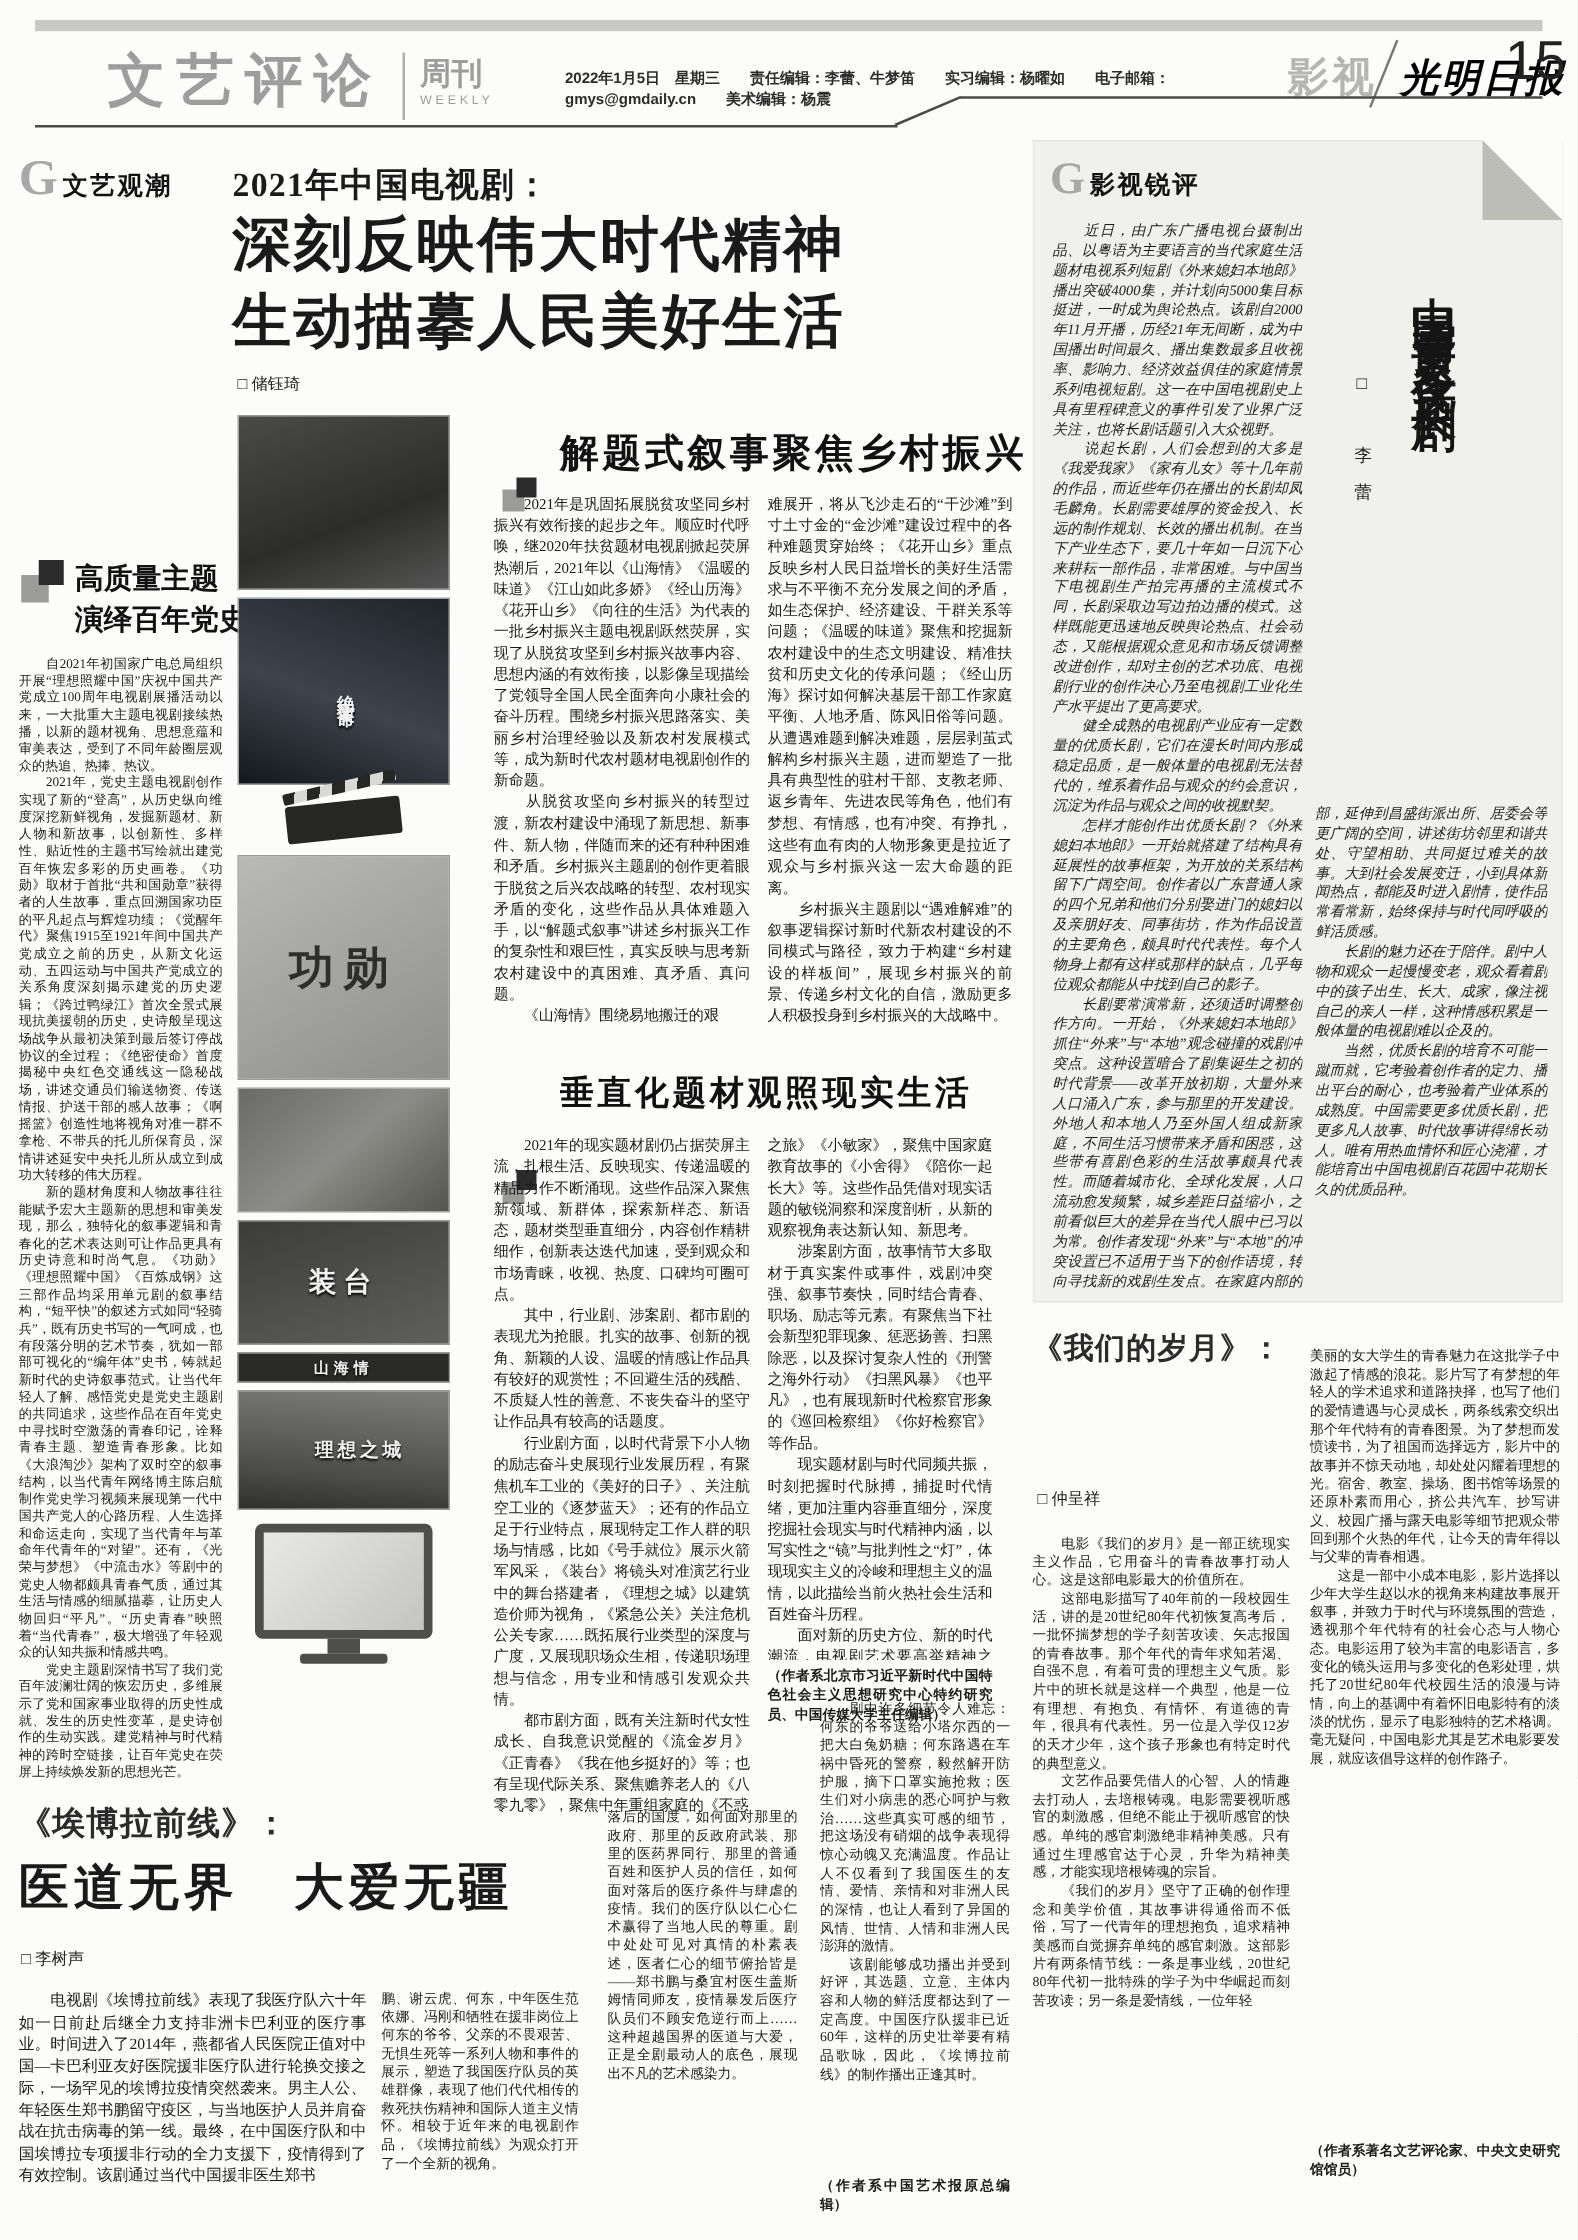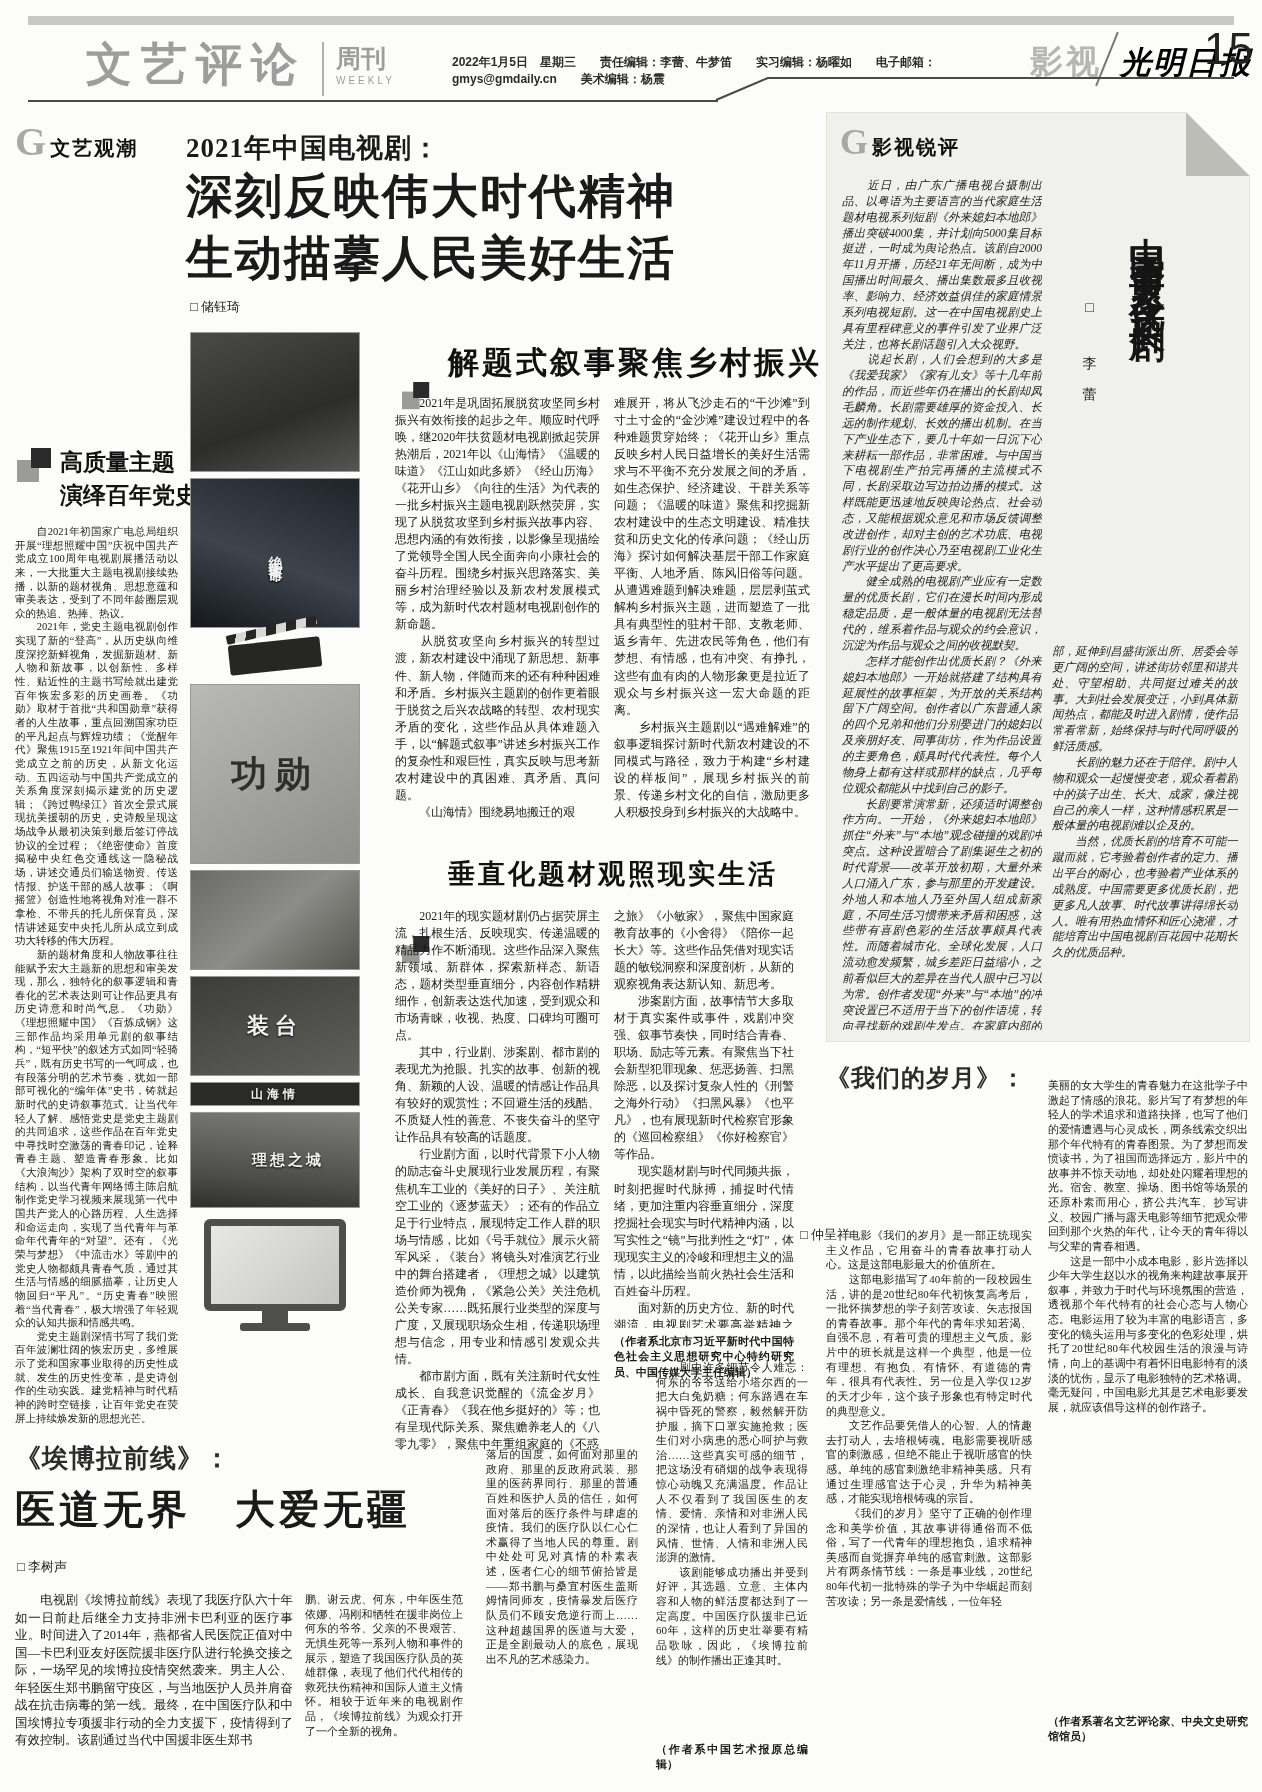--- a/index.html
+++ b/index.html
@@ -187,21 +187,21 @@
 　　怎样才能创作出优质长剧？《外来媳妇本地郎》一开始就搭建了结构具有延展性的故事框架，为开放的关系结构留下广阔空间。创作者以广东普通人家的四个兄弟和他们分别娶进门的媳妇以及亲朋好友、同事街坊，作为作品设置的主要角色，颇具时代代表性。每个人物身上都有这样或那样的缺点，几乎每位观众都能从中找到自己的影子。
 　　长剧要常演常新，还须适时调整创作方向。一开始，《外来媳妇本地郎》抓住“外来”与“本地”观念碰撞的戏剧冲突点。这种设置暗合了剧集诞生之初的时代背景——改革开放初期，大量外来人口涌入广东，参与那里的开发建设。外地人和本地人乃至外国人组成新家庭，不同生活习惯带来矛盾和困惑，这些带有喜剧色彩的生活故事颇具代表性。而随着城市化、全球化发展，人口流动愈发频繁，城乡差距日益缩小，之前看似巨大的差异在当代人眼中已习以为常。创作者发现“外来”与“本地”的冲突设置已不适用于当下的创作语境，转向寻找新的戏剧生发点。在家庭内部的故事中，四个儿子生育了各自的孩子，这些诞生在世纪之交的第三代，展现出不同于父辈的生活理念，他们的视野更大、更具开拓精神。创作者的视野还从聚焦</div>
     <div class="abs vert-title" style="left:296px;top:96px;height:420px;">中国需要更多优质长剧</div>
     <div class="abs vert-byline" style="left:254px;top:188px;height:160px;">□　李　蕾</div>
     <div class="abs col rbox-text" style="left:226px;top:532px;width:186px;height:386px;">部，延伸到昌盛街派出所、居委会等更广阔的空间，讲述街坊邻里和谐共处、守望相助、共同挺过难关的故事。大到社会发展变迁，小到具体新闻热点，都能及时进入剧情，使作品常看常新，始终保持与时代同呼吸的鲜活质感。
 　　长剧的魅力还在于陪伴。剧中人物和观众一起慢慢变老，观众看着剧中的孩子出生、长大、成家，像注视自己的亲人一样，这种情感积累是一般体量的电视剧难以企及的。
 　　当然，优质长剧的培育不可能一蹴而就，它考验着创作者的定力、播出平台的耐心，也考验着产业体系的成熟度。中国需要更多优质长剧，把更多凡人故事、时代故事讲得绵长动人。唯有用热血情怀和匠心浇灌，才能培育出中国电视剧百花园中花期长久的优质品种。</div>
   </div>
 
   <div class="abs kicker2" style="left:826px;top:1062px;">《我们的岁月》：</div>
-  <div class="abs byline" style="left:800px;top:1190px;margin-top:36px;">□ 仲呈祥</div>
+  <div class="abs byline" style="left:830px;top:1190px;">□ 仲呈祥</div>
   <div class="abs col small-body" style="left:826px;top:1228px;width:206px;height:560px;">　　电影《我们的岁月》是一部正统现实主义作品，它用奋斗的青春故事打动人心。这是这部电影最大的价值所在。
 　　这部电影描写了40年前的一段校园生活，讲的是20世纪80年代初恢复高考后，一批怀揣梦想的学子刻苦攻读、矢志报国的青春故事。那个年代的青年求知若渴、自强不息，有着可贵的理想主义气质。影片中的班长就是这样一个典型，他是一位有理想、有抱负、有情怀、有道德的青年，很具有代表性。另一位是入学仅12岁的天才少年，这个孩子形象也有特定时代的典型意义。
 　　文艺作品要凭借人的心智、人的情趣去打动人，去培根铸魂。电影需要视听感官的刺激感，但绝不能止于视听感官的快感。单纯的感官刺激绝非精神美感。只有通过生理感官达于心灵，升华为精神美感，才能实现培根铸魂的宗旨。
 　　《我们的岁月》坚守了正确的创作理念和美学价值，其故事讲得通俗而不低俗，写了一代青年的理想抱负，追求精神美感而自觉摒弃单纯的感官刺激。这部影片有两条情节线：一条是事业线，20世纪80年代初一批特殊的学子为中华崛起而刻苦攻读；另一条是爱情线，一位年轻</div>
   <div class="abs col small-body" style="left:1048px;top:1078px;width:200px;height:630px;">美丽的女大学生的青春魅力在这批学子中激起了情感的浪花。影片写了有梦想的年轻人的学术追求和道路抉择，也写了他们的爱情遭遇与心灵成长，两条线索交织出那个年代特有的青春图景。为了梦想而发愤读书，为了祖国而选择远方，影片中的故事并不惊天动地，却处处闪耀着理想的光。宿舍、教室、操场、图书馆等场景的还原朴素而用心，挤公共汽车、抄写讲义、校园广播与露天电影等细节把观众带回到那个火热的年代，让今天的青年得以与父辈的青春相遇。
 　　这是一部中小成本电影，影片选择以少年大学生赵以水的视角来构建故事展开叙事，并致力于时代与环境氛围的营造，透视那个年代特有的社会心态与人物心态。电影运用了较为丰富的电影语言，多变化的镜头运用与多变化的色彩处理，烘托了20世纪80年代校园生活的浪漫与诗情，向上的基调中有着怀旧电影特有的淡淡的忧伤，显示了电影独特的艺术格调。毫无疑问，中国电影尤其是艺术电影要发展，就应该倡导这样的创作路子。</div>
   <div class="abs attrib" style="left:1048px;top:1714px;width:200px;height:40px;">（作者系著名文艺评论家、中央文史研究馆馆员）</div>
 
   <div class="abs kicker2" style="left:15px;top:1441px;font-size:26px;">《埃博拉前线》：</div>
   <div class="abs head2" style="left:15px;top:1482px;font-size:40px;">医道无界　大爱无疆</div>

